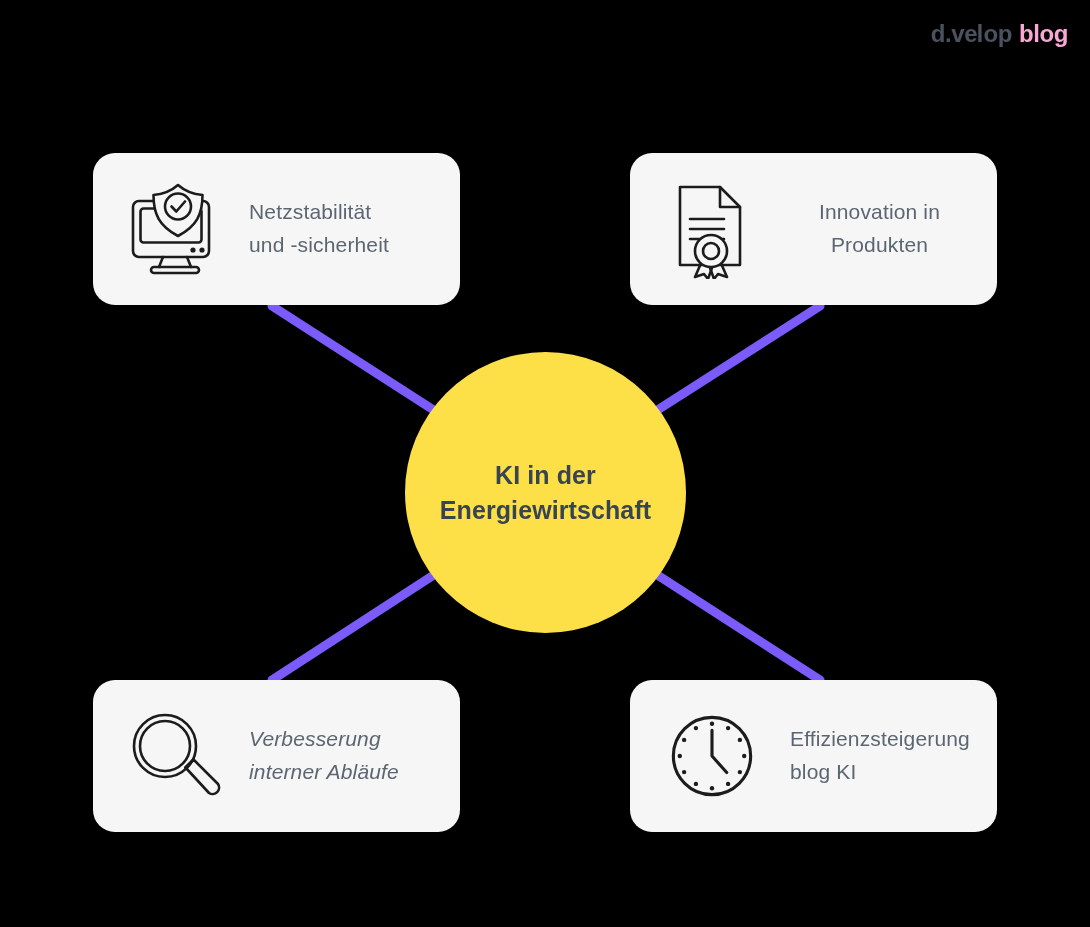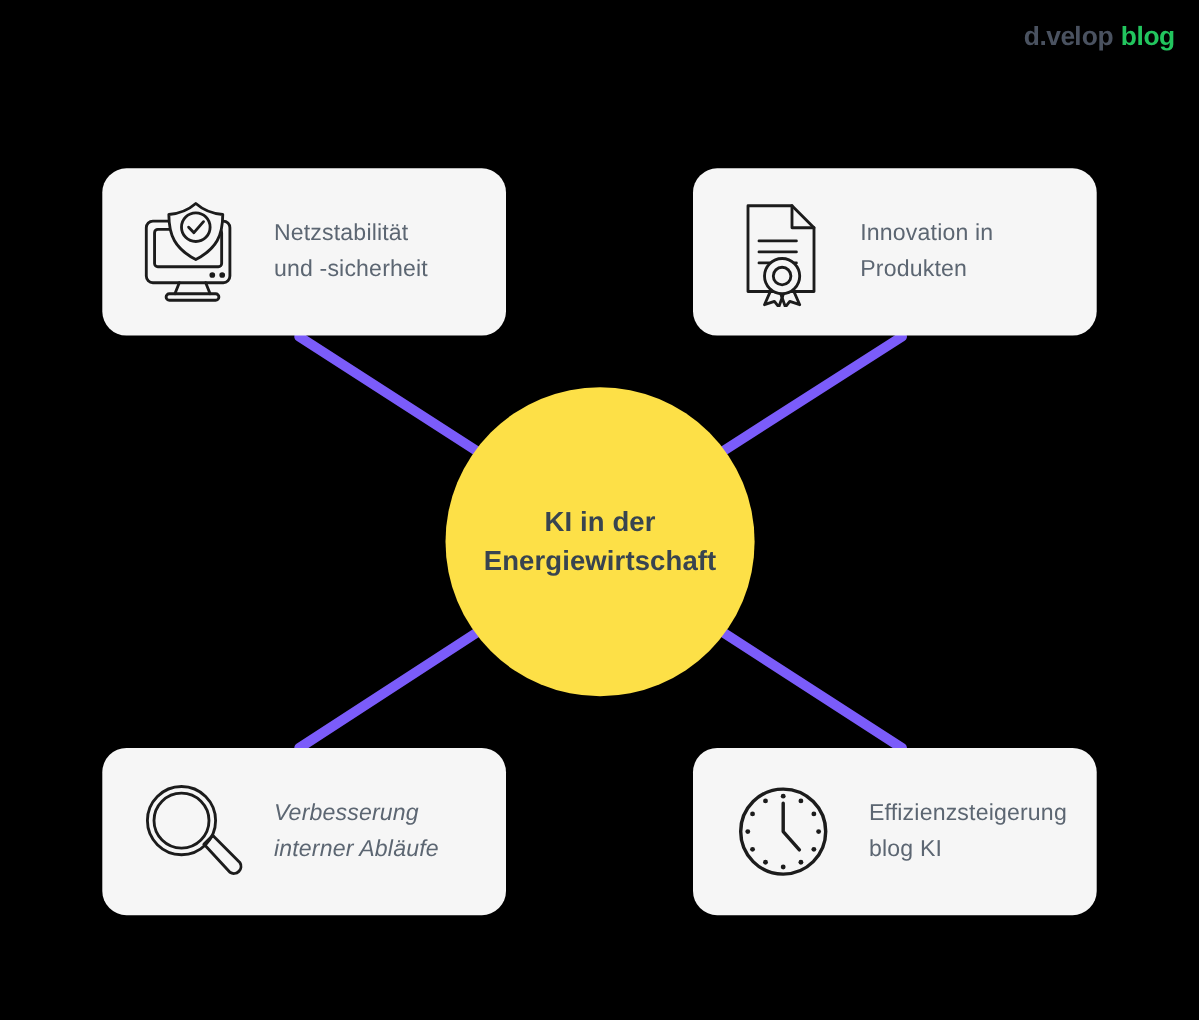--- a/index.html
+++ b/index.html
@@ -31,21 +31,21 @@
     letter-spacing: -0.4px;
     color: #4a5260;
     line-height: 1;
     user-select: none;
     white-space: nowrap;
   }
   #brand .flip {
     display: inline-block;
     transform: scaleX(-1);
   }
-  #brand .blogword { margin-left: 7px; color: #22c55e; }
+  #brand .blogword { margin-left: 7px; color: #f9a8d4; }
 
   
   #lines {
     position: absolute;
     left: 0;
     top: 0;
     width: 1090px;
     height: 927px;
     z-index: 1;
   }
@@ -106,21 +106,21 @@
     flex: 1 1 auto;
     font-size: 21px;
     line-height: 1.55;
     color: #5c6672;
     padding-left: 16px;
     padding-right: 6px;
     letter-spacing: 0.15px;
   }
   #card-tl .card-label,
   #card-bl .card-label { padding-left: 22px; }
-  #card-tr .card-label { padding-left: 18px; }
+  #card-tr .card-label { padding-left: 18px; text-align: center; }
   #card-br .card-label { padding-left: 26px; }
 </style>
 </head>
 <body>
 
 <div id="canvas">
 
   <div id="brand">
     <span>d.ve</span><span class="flip">l</span><span>op</span><span class="blogword">blog</span>
   </div>

